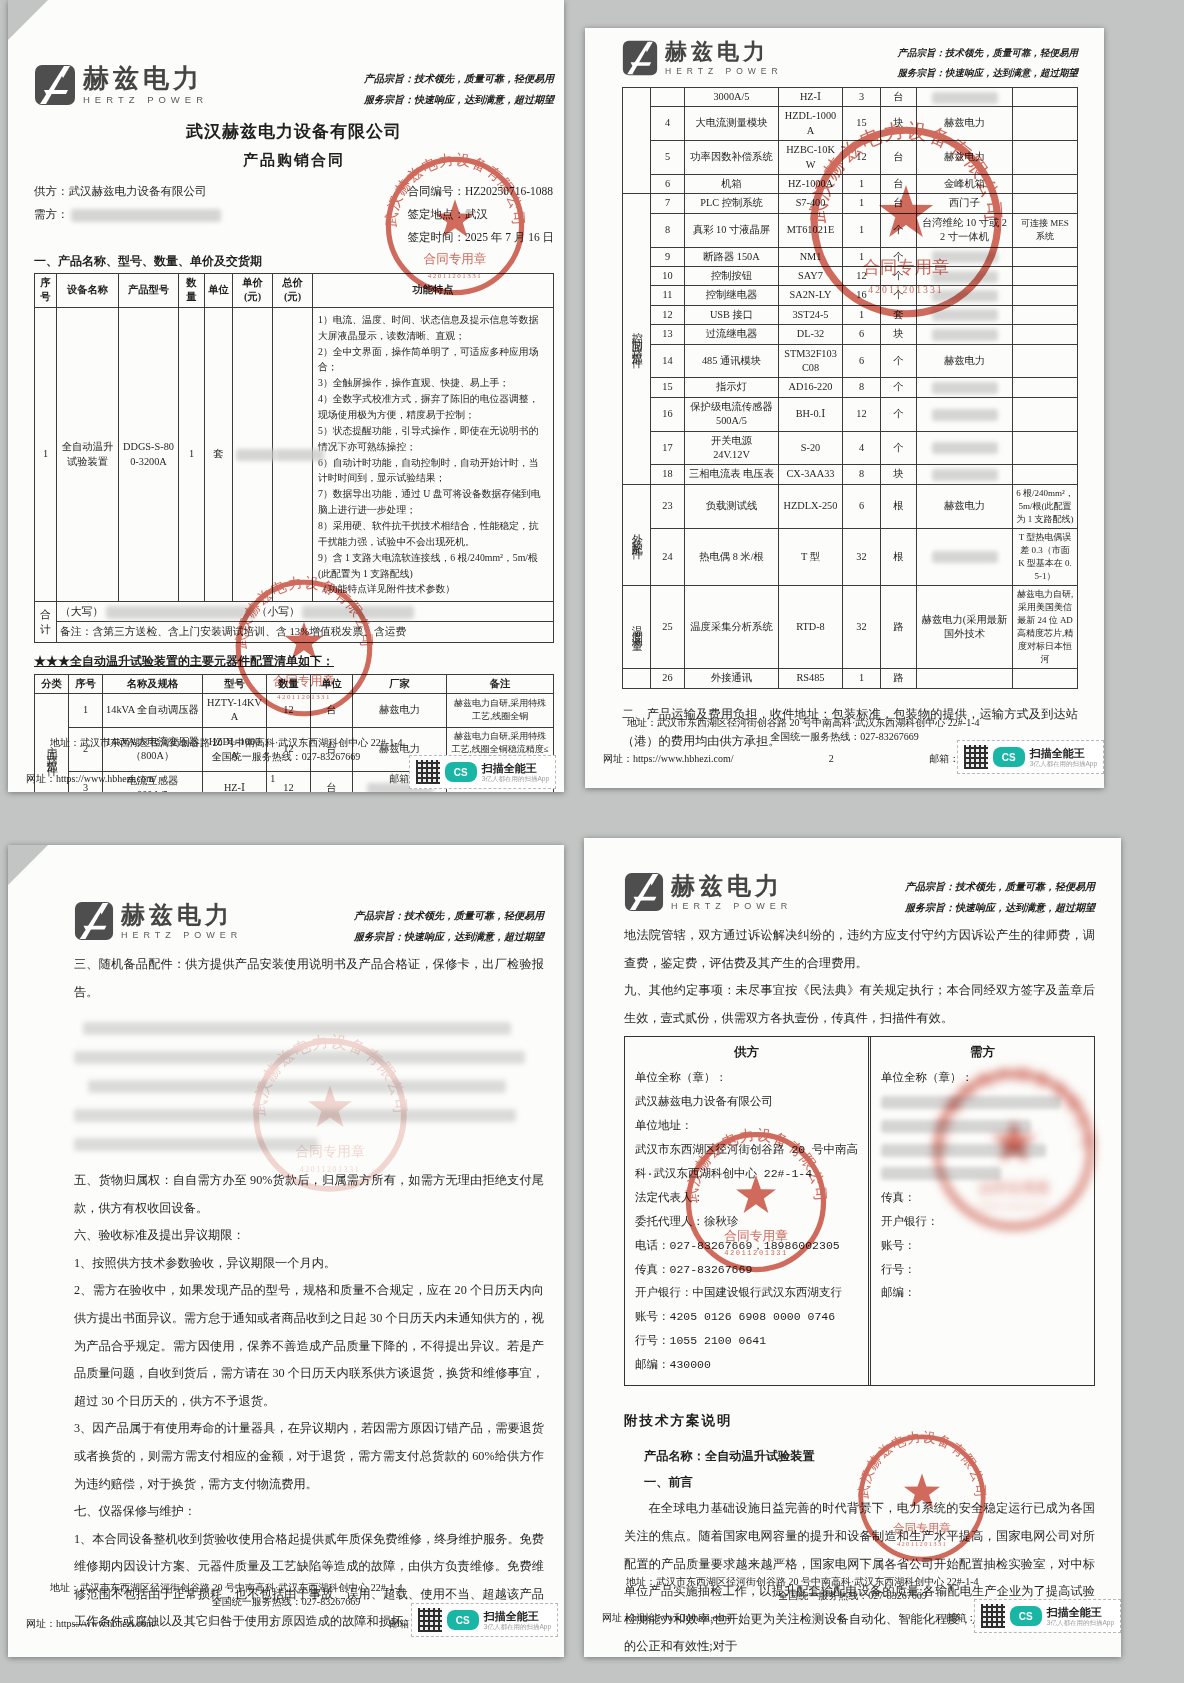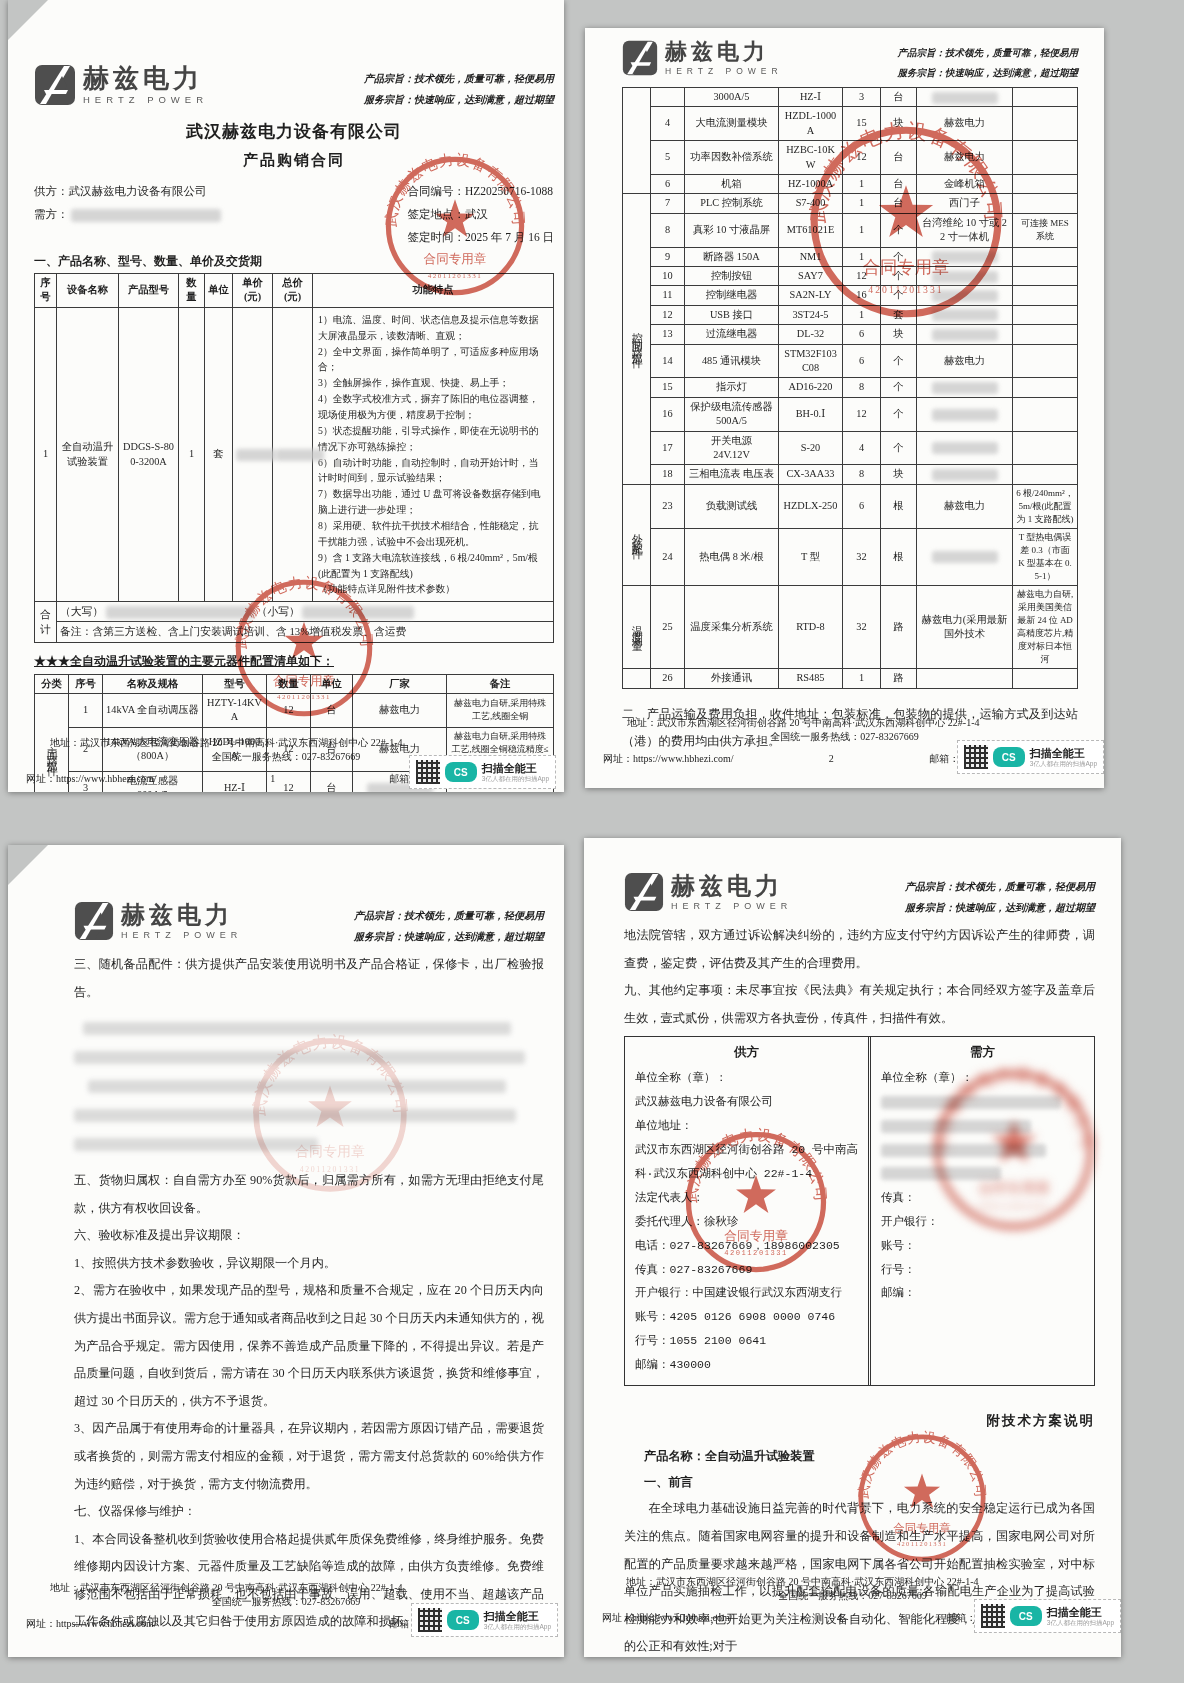--- a/index.html
+++ b/index.html
@@ -68,21 +68,21 @@
   .stamp{position:absolute;mix-blend-mode:multiply;opacity:.82;pointer-events:none;}
   .stamp.faint{opacity:.22;}
   .stamp.blurred{filter:blur(5px);opacity:.8;}
 
   
   .parties{display:flex;border:1.5px solid #333;margin-top:4px;font-family:Liberation Mono, monospace;}
   .pcol{width:50%;padding:4px 10px 8px 10px;position:relative;}
   .pcol + .pcol{border-left:3px double #333;}
   .phead{text-align:center;font-size:12.5px;font-weight:bold;line-height:2;}
   .pline{font-size:11.5px;line-height:2.08;white-space:nowrap;}
-  .attach-title{text-align:right;font-size:13.5px;font-weight:bold;margin-top:26px;letter-spacing:2px;}
+  .attach-title{text-align:left;font-size:13.5px;font-weight:bold;margin-top:26px;letter-spacing:2px;}
   .prod-line{font-size:12.2px;font-weight:bold;line-height:2.1;margin-left:20px;}
   .t1foot td{font-size:10.8px;}
 </style>
 </head>
 <body>
 
 <svg width="0" height="0" style="position:absolute" aria-hidden="true">
   <defs>
     <g id="stampdef">
       <circle cx="100" cy="100" r="90" fill="none" stroke="#c94a3a" stroke-width="7"></circle>

